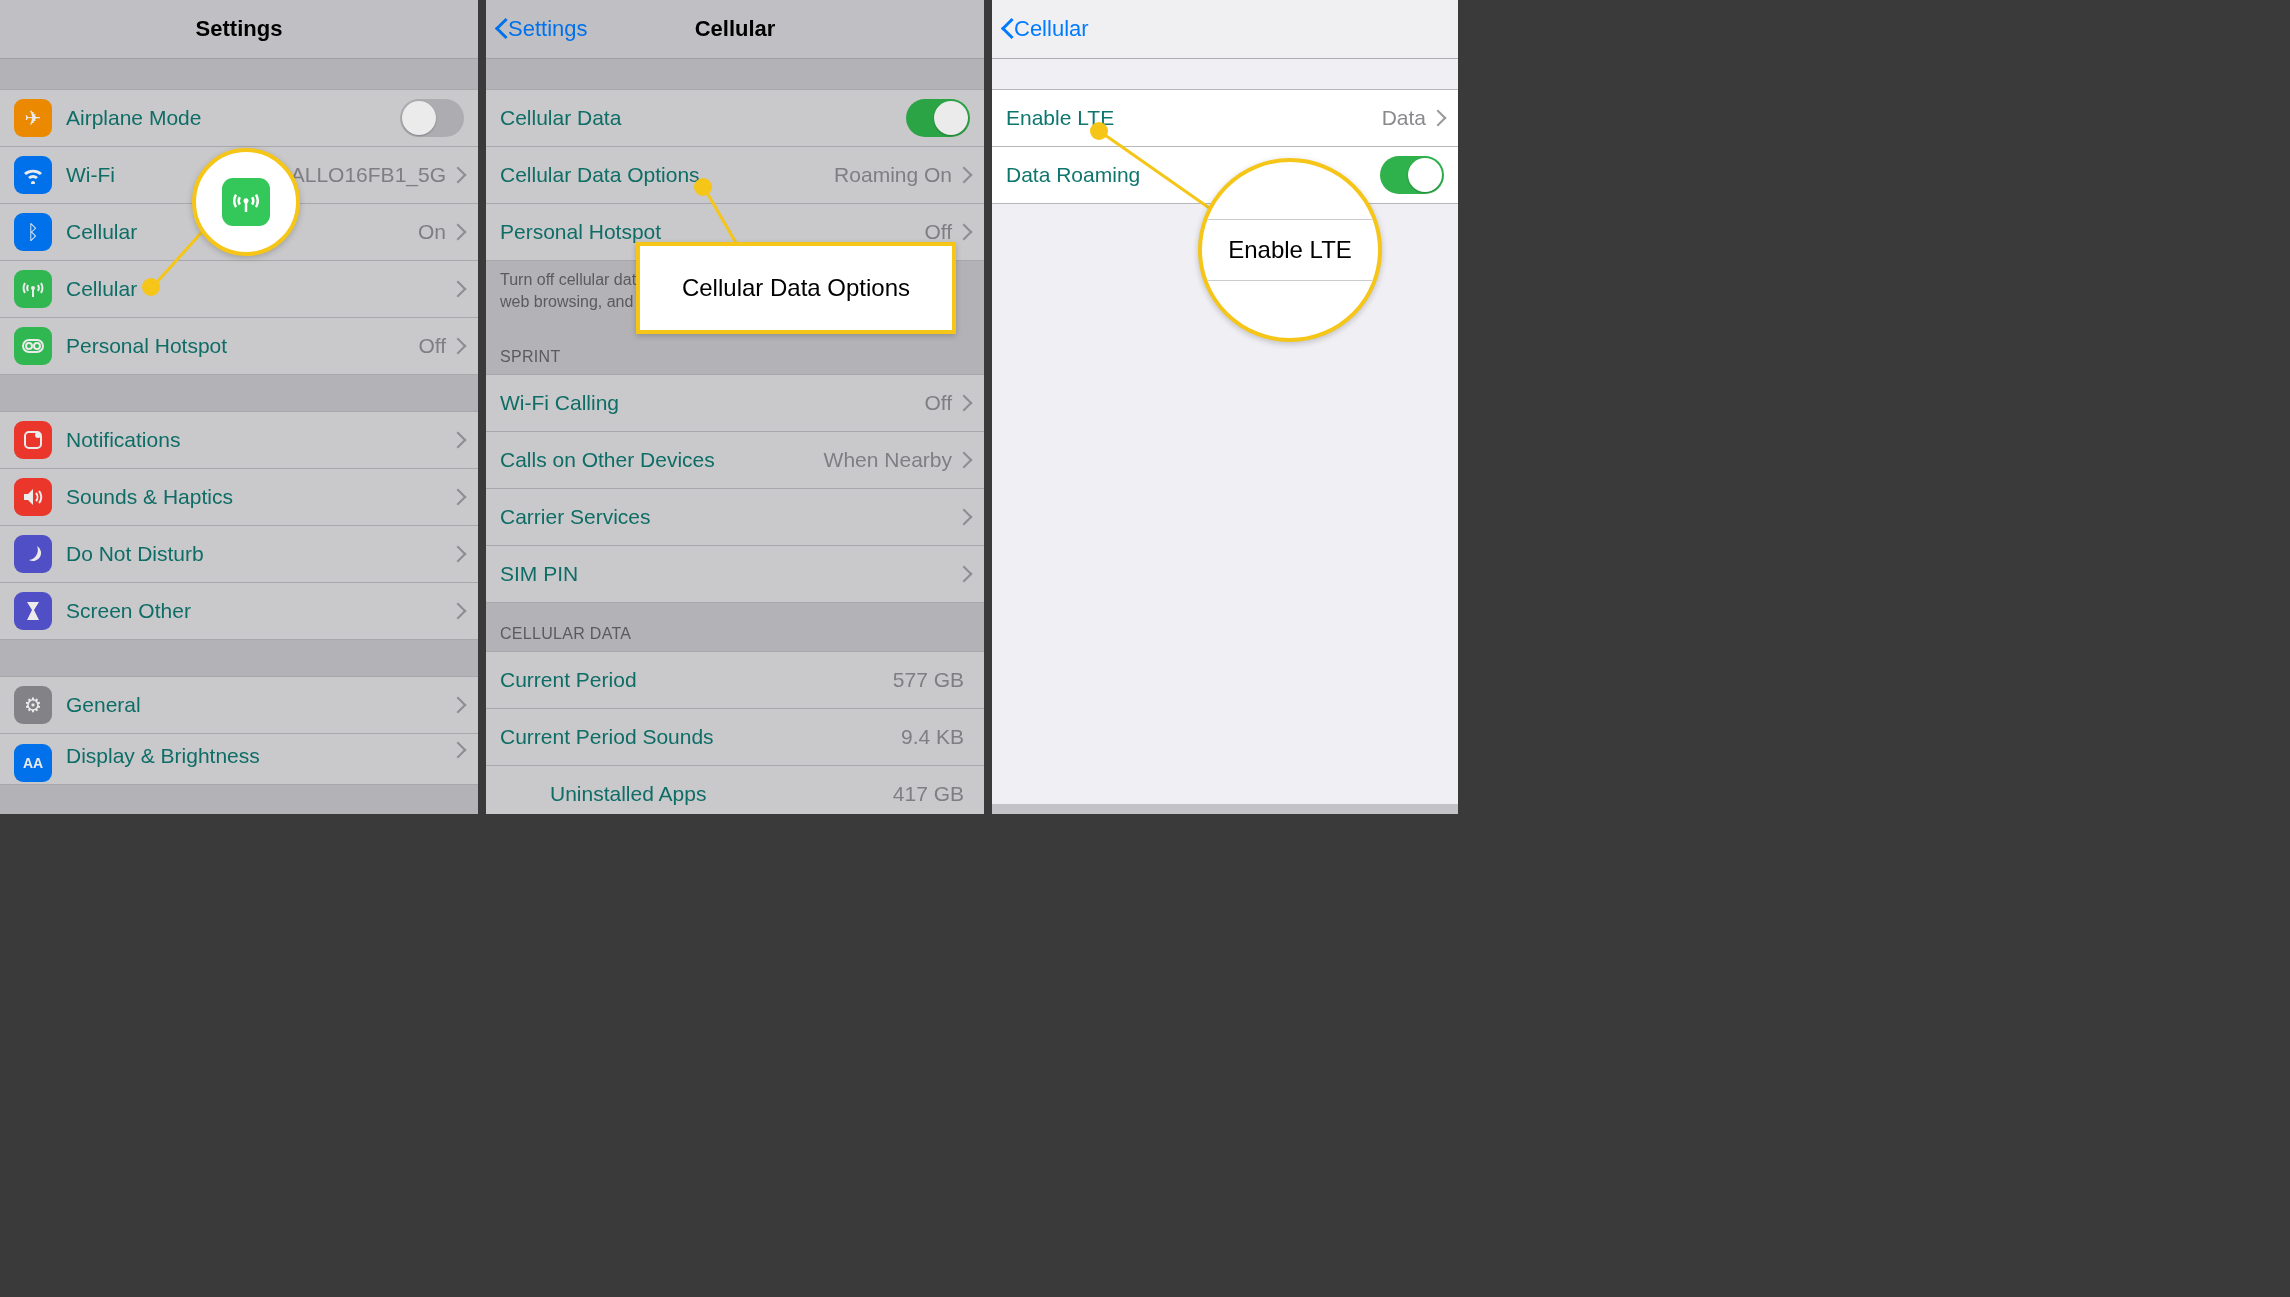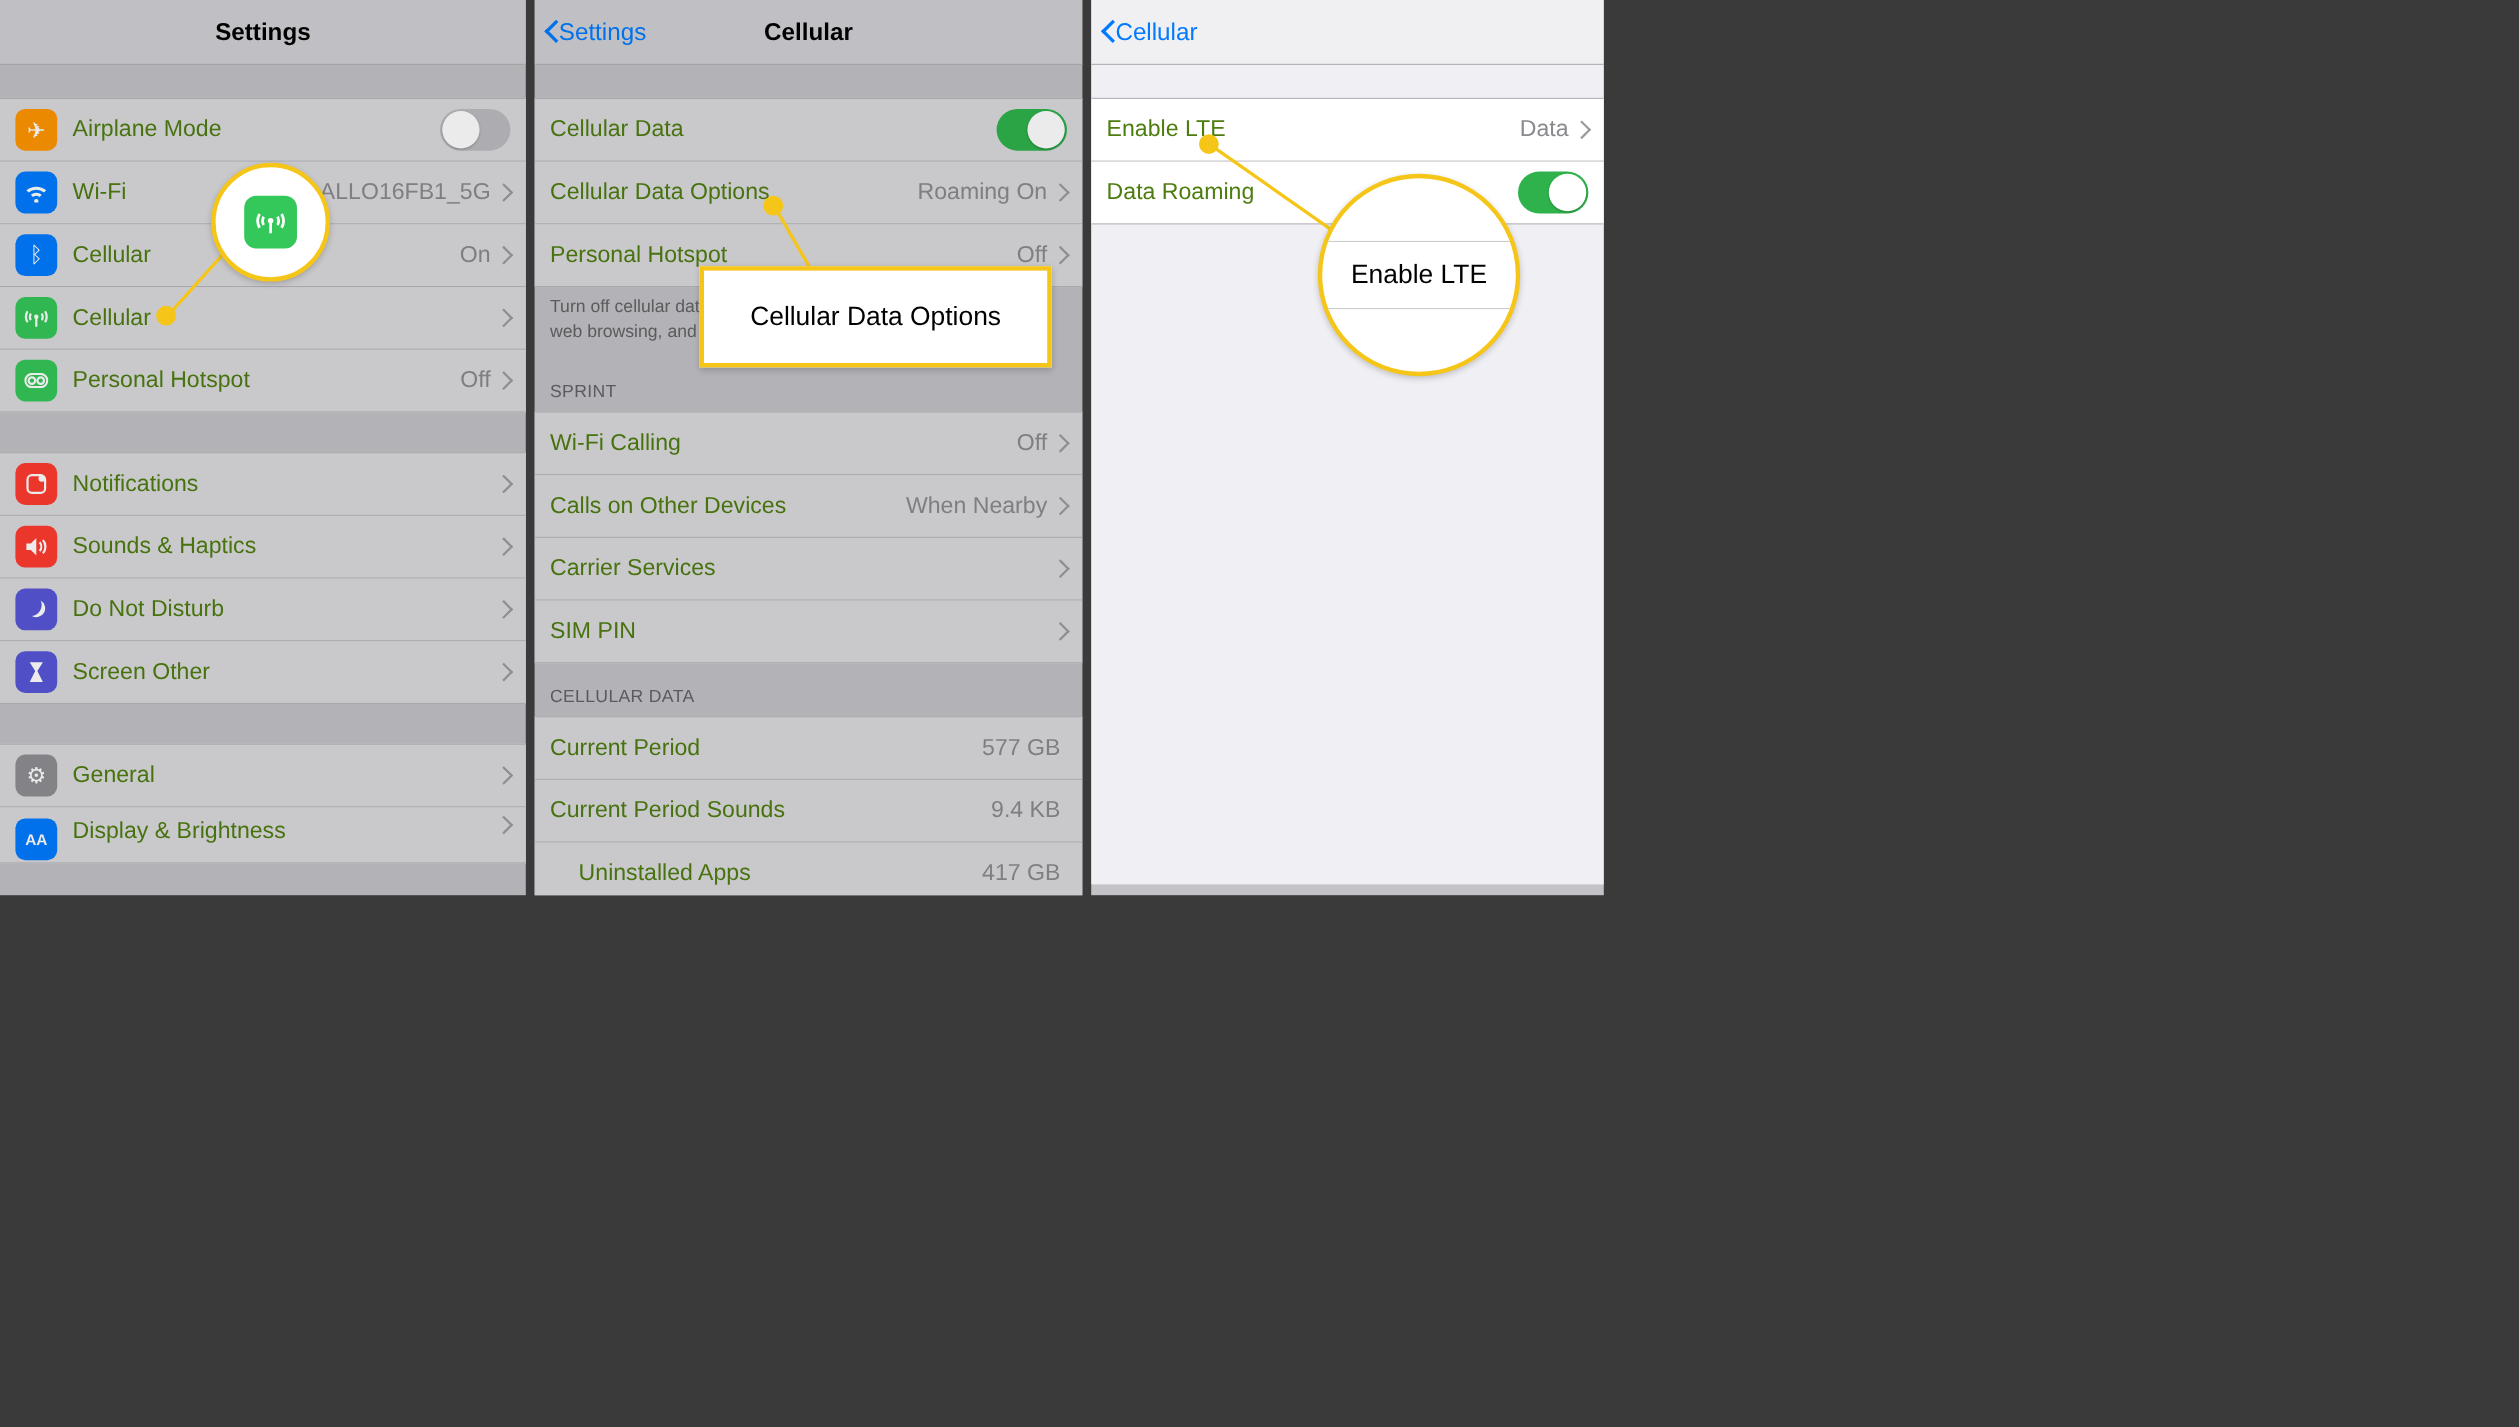--- a/index.html
+++ b/index.html
@@ -10,21 +10,21 @@
 .pane3{width:466px;margin-left:8px}
 .hdr{height:58px;background:#d1d1d5;border-bottom:1px solid #aeaeb2;position:relative;display:flex;align-items:center}
 .ttl{font-size:22px;font-weight:600;color:#000;position:absolute;left:50%;transform:translateX(-50%);white-space:nowrap}
 .back{display:flex;align-items:center;color:#007aff;font-size:22px;padding-left:8px;cursor:pointer}
 .chev-l{width:14px;height:24px;flex:none}
 .chev-l::before{content:"";display:block;width:12px;height:12px;border-left:3px solid #007aff;border-bottom:3px solid #007aff;transform:rotate(45deg);margin:4px 0 0 4px}
 .sec{background:#dadade}
 .row{height:56px;background:#dadade;border-bottom:1px solid #b7b7bb;display:flex;align-items:center;padding:0 14px 0 14px;position:relative}
 .row.first{border-top:1px solid #b7b7bb}
 .ic{width:38px;height:38px;border-radius:9px;margin-right:14px;flex:none;display:flex;align-items:center;justify-content:center;color:#fff;font-size:20px}
-.lab{font-size:21px;color:#4d7c0f;flex:1}
+.lab{font-size:21px;color:#0f766e;flex:1}
 .val{font-size:21px;color:#8a8a8e;margin-right:6px}
 .arr{width:10px;height:10px;border-top:2.5px solid #9a9a9e;border-right:2.5px solid #9a9a9e;transform:rotate(45deg);flex:none}
 .gap{height:30px}
 .gap2{height:36px}
 .sechdr{font-size:16px;color:#636366;padding:22px 14px 8px;text-transform:uppercase;letter-spacing:.3px}
 .ftr{font-size:16px;color:#636366;padding:8px 14px 14px;line-height:1.35}
 .tog{width:64px;height:38px;border-radius:19px;position:relative;flex:none}
 .tog.on{background:#2fb24c}
 .tog.off{background:#bcbcc0}
 .tog::after{content:"";position:absolute;width:34px;height:34px;background:#fff;border-radius:50%;top:2px;box-shadow:0 1px 2px rgba(0,0,0,.25)}
@@ -215,21 +215,21 @@
     <div class="sechdr">CELLULAR DATA</div>
     <div class="sec">
       <div class="row first">
         <div class="lab">Current Period</div>
         <div class="val">577 GB</div>
       </div>
       <div class="row">
         <div class="lab">Current Period Sounds</div>
         <div class="val">9.4 KB</div>
       </div>
-      <div class="row" style="padding-left:40px">
+      <div class="row" style="padding-left:64px">
         <div class="lab">Uninstalled Apps</div>
         <div class="val">417 GB</div>
       </div>
     </div>
   </div>
 
   <div class="pane pane3">
     <div class="hdr">
       <div class="back">
         <div class="chev-l"></div>

